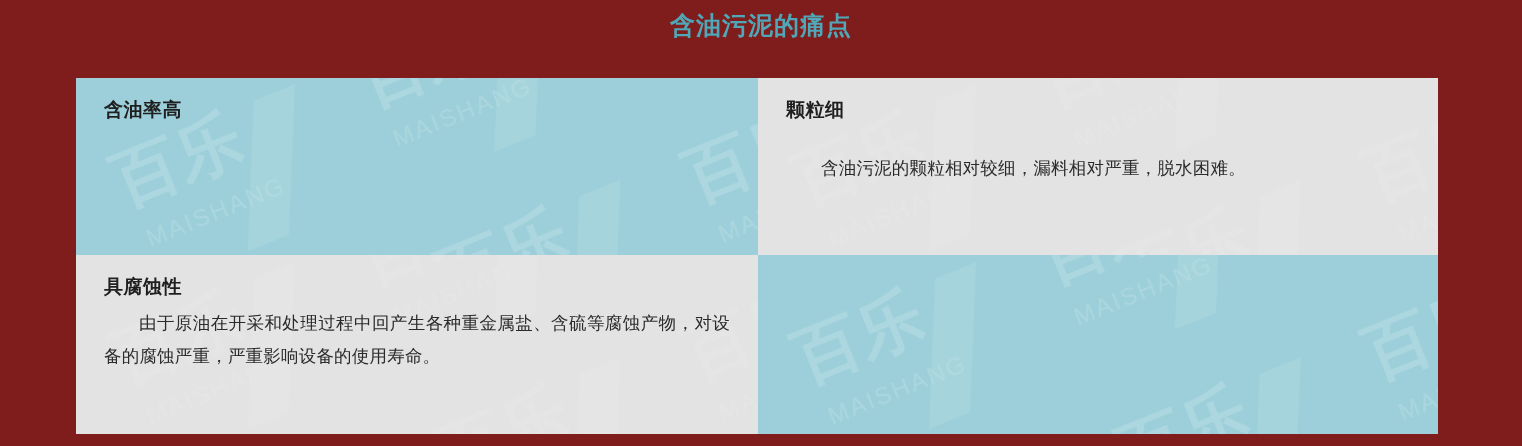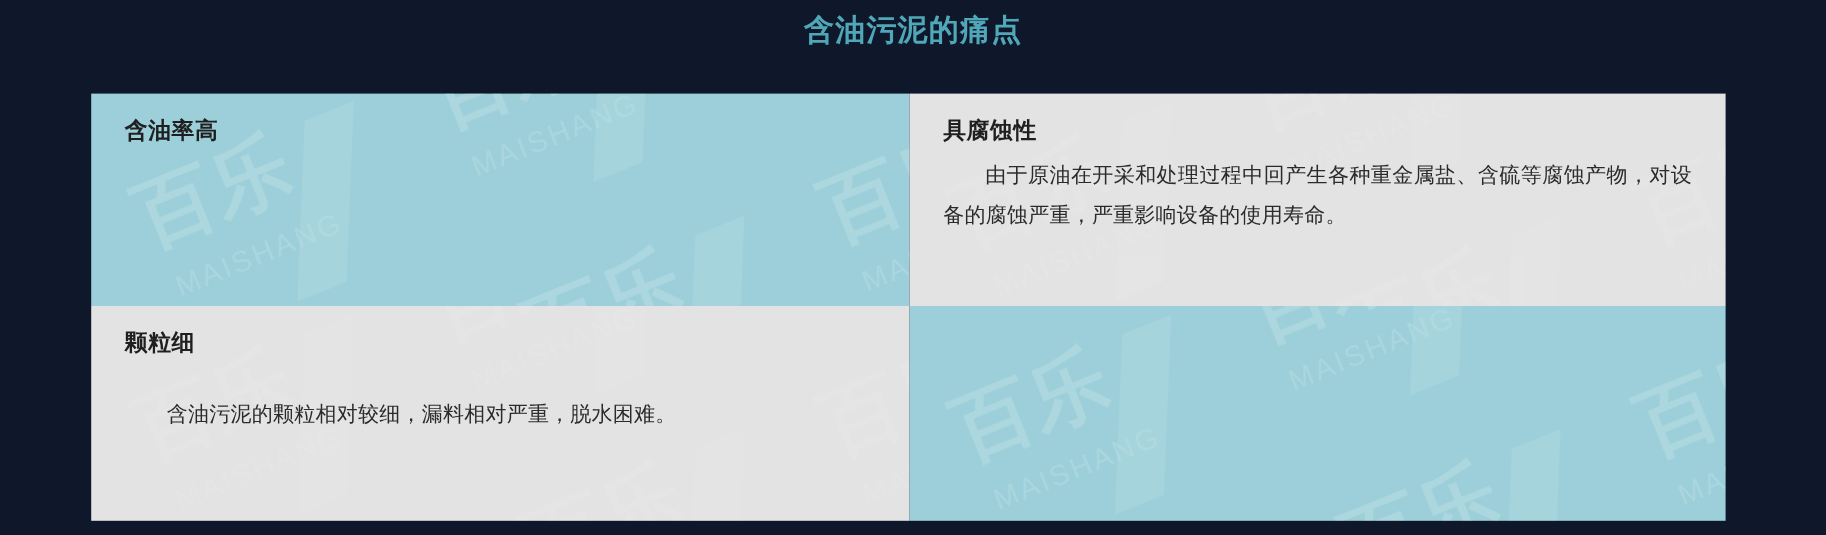--- a/index.html
+++ b/index.html
@@ -11,21 +11,21 @@
     width: 1522px;
     height: 446px;
     overflow: hidden;
     font-family: "Liberation Sans", "DejaVu Sans", sans-serif;
   }
 
   .page {
     position: relative;
     width: 1522px;
     height: 446px;
-    background: #0f172a;
+    background: #7f1d1d;
   }
 
   
   .title {
     position: absolute;
     left: 0;
     top: 8px;
     width: 1522px;
     text-align: center;
     font-size: 25px;
@@ -119,37 +119,37 @@
             <path d="M78 8 L98 8 L70 70 L50 70 Z" fill="#ffffff" opacity="0.35"></path>
           </pattern>
         </defs>
         <rect x="0" y="0" width="400" height="200" fill="url(#wm1)"></rect>
       </svg>
       <div class="cell-inner">
         <div class="cell-title">含油率高</div>
       </div>
     </div>
 
+    <div class="cell grey c3">
+      <svg class="wm" viewBox="0 0 400 200" preserveAspectRatio="xMidYMid slice" aria-hidden="true">
+        <rect x="0" y="0" width="400" height="200" fill="url(#wm1)"></rect>
+      </svg>
+      <div class="cell-inner">
+        <div class="cell-title">颗粒细</div>
+        <div class="cell-body">含油污泥的颗粒相对较细，漏料相对严重，脱水困难。</div>
+      </div>
+    </div>
+
     <div class="cell grey c2">
       <svg class="wm" viewBox="0 0 400 200" preserveAspectRatio="xMidYMid slice" aria-hidden="true">
         <rect x="0" y="0" width="400" height="200" fill="url(#wm1)"></rect>
       </svg>
       <div class="cell-inner">
         <div class="cell-title">具腐蚀性</div>
         <div class="cell-body">由于原油在开采和处理过程中回产生各种重金属盐、含硫等腐蚀产物，对设备的腐蚀严重，严重影响设备的使用寿命。</div>
-      </div>
-    </div>
-
-    <div class="cell grey c3">
-      <svg class="wm" viewBox="0 0 400 200" preserveAspectRatio="xMidYMid slice" aria-hidden="true">
-        <rect x="0" y="0" width="400" height="200" fill="url(#wm1)"></rect>
-      </svg>
-      <div class="cell-inner">
-        <div class="cell-title">颗粒细</div>
-        <div class="cell-body">含油污泥的颗粒相对较细，漏料相对严重，脱水困难。</div>
       </div>
     </div>
 
     <div class="cell teal c4">
       <svg class="wm" viewBox="0 0 400 200" preserveAspectRatio="xMidYMid slice" aria-hidden="true">
         <rect x="0" y="0" width="400" height="200" fill="url(#wm1)"></rect>
       </svg>
       <div class="cell-inner">
       </div>
     </div>

